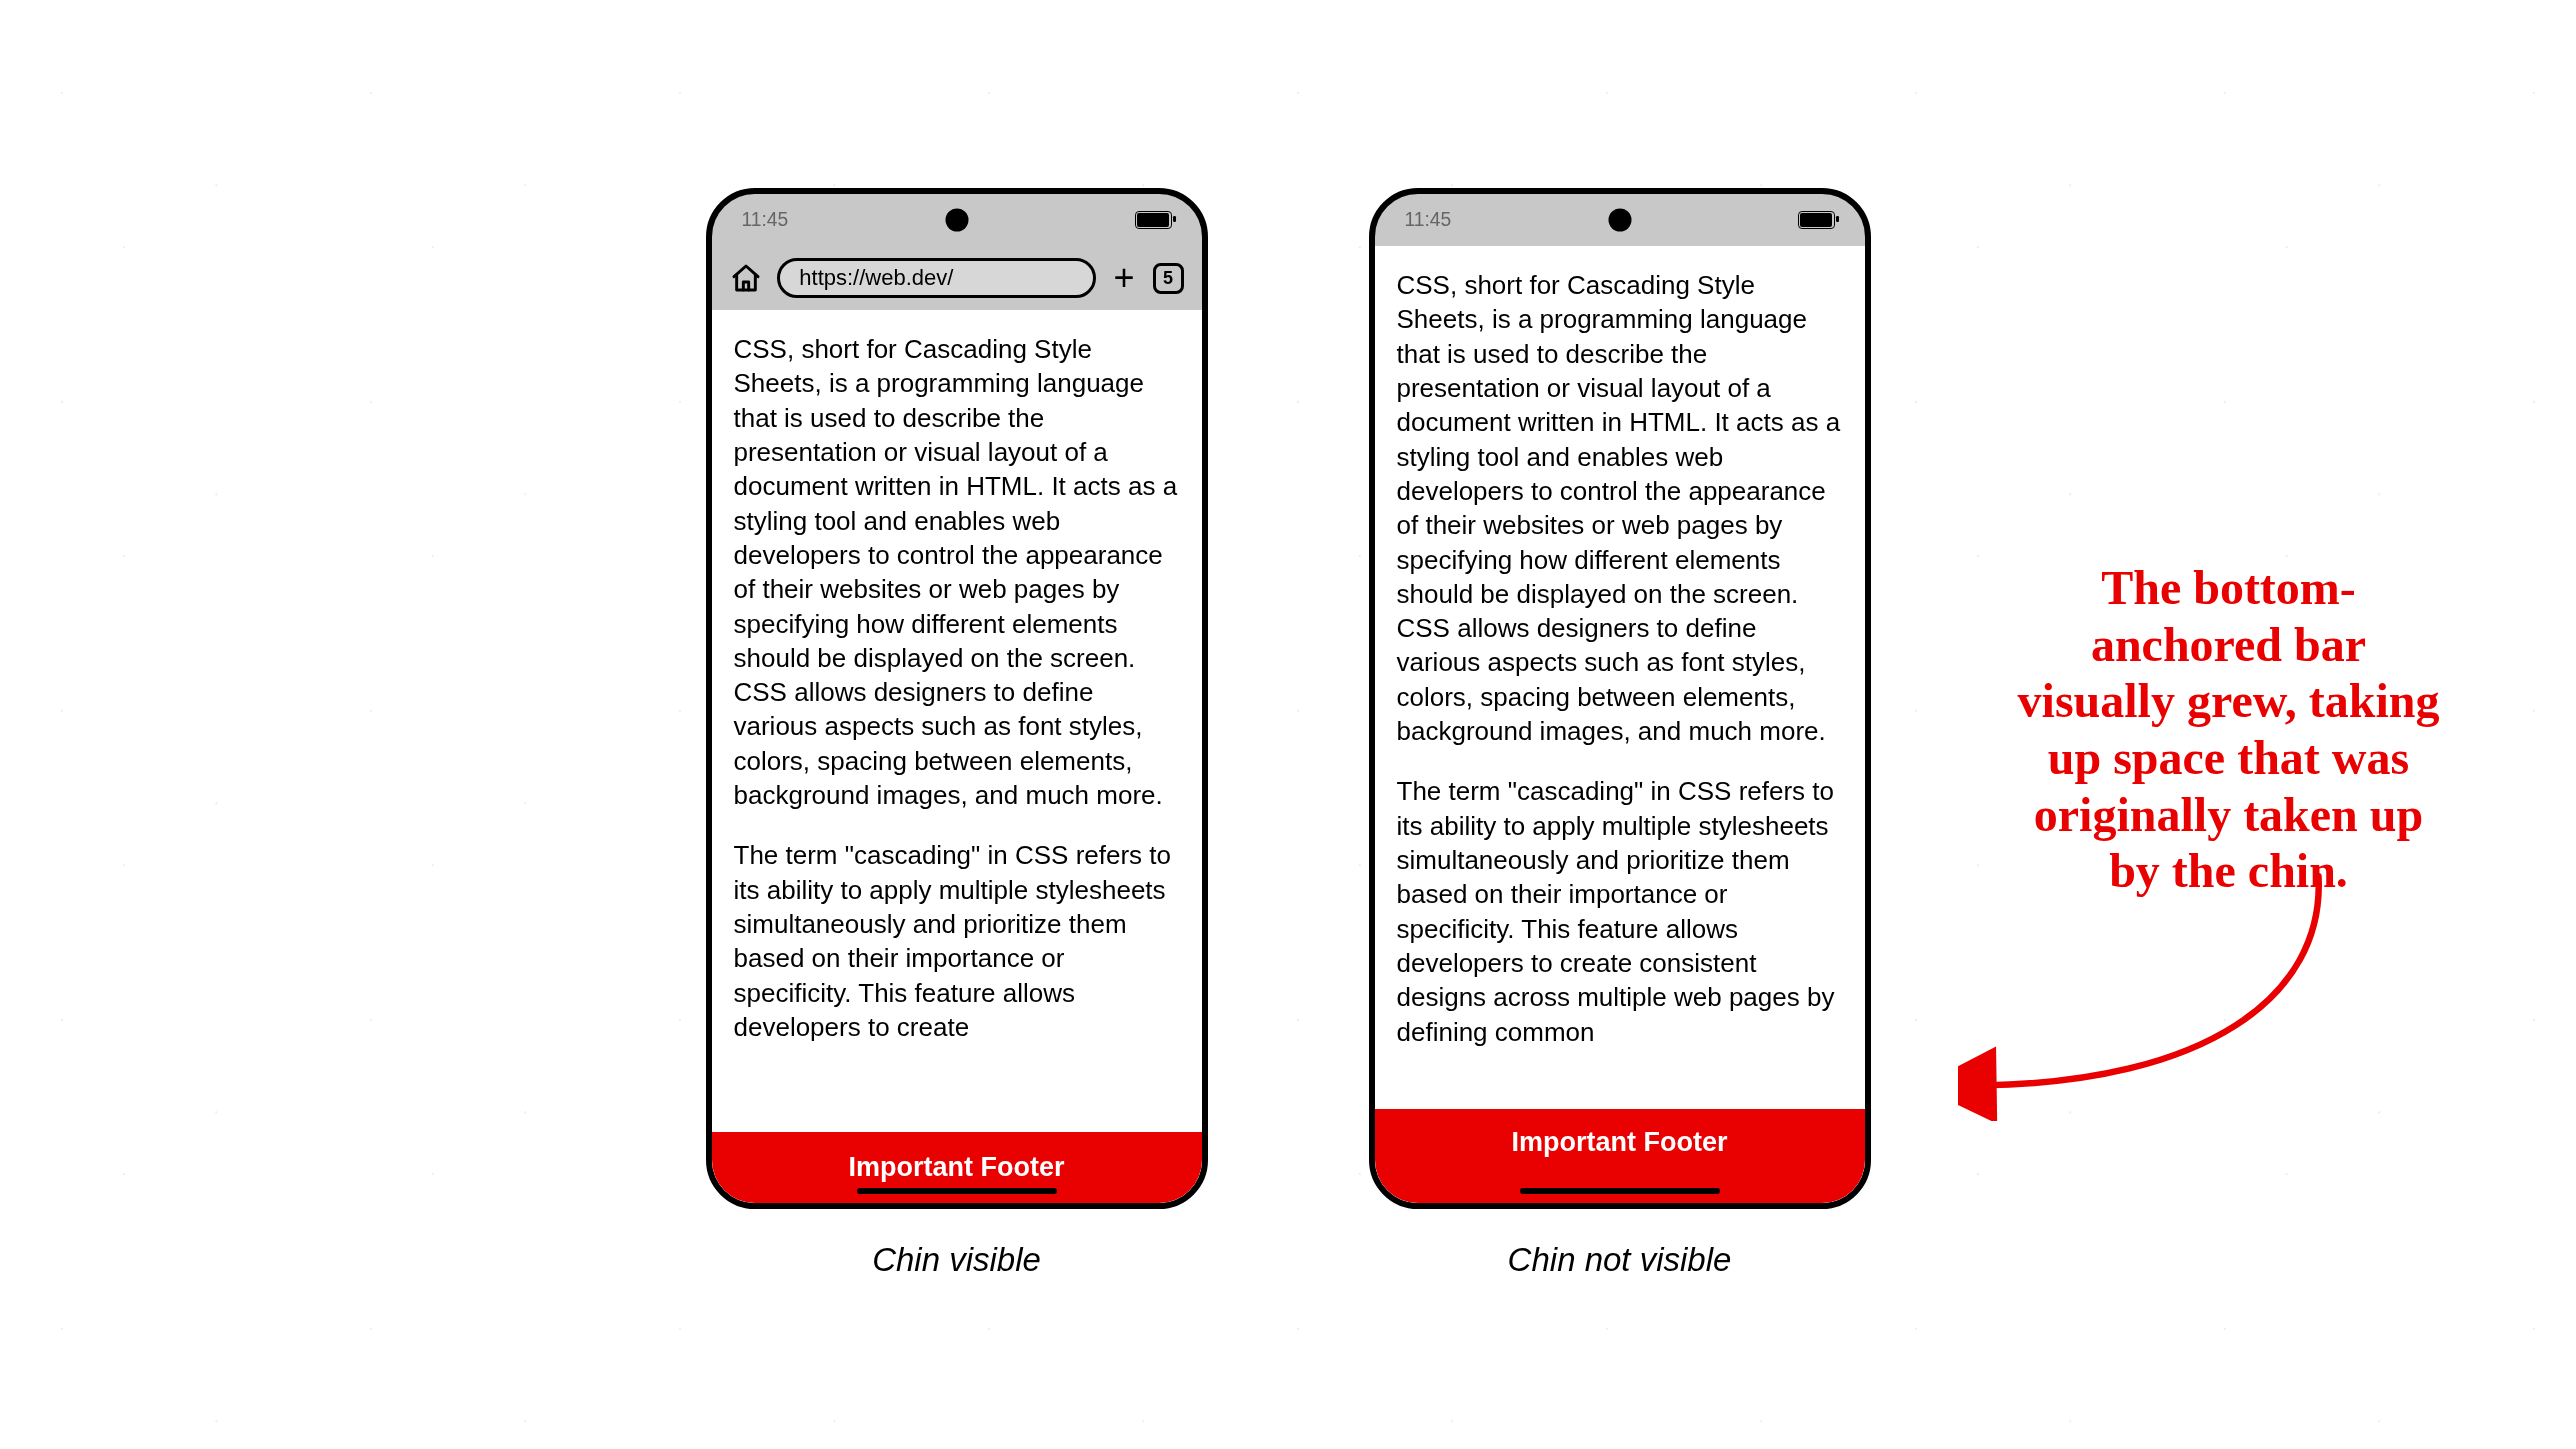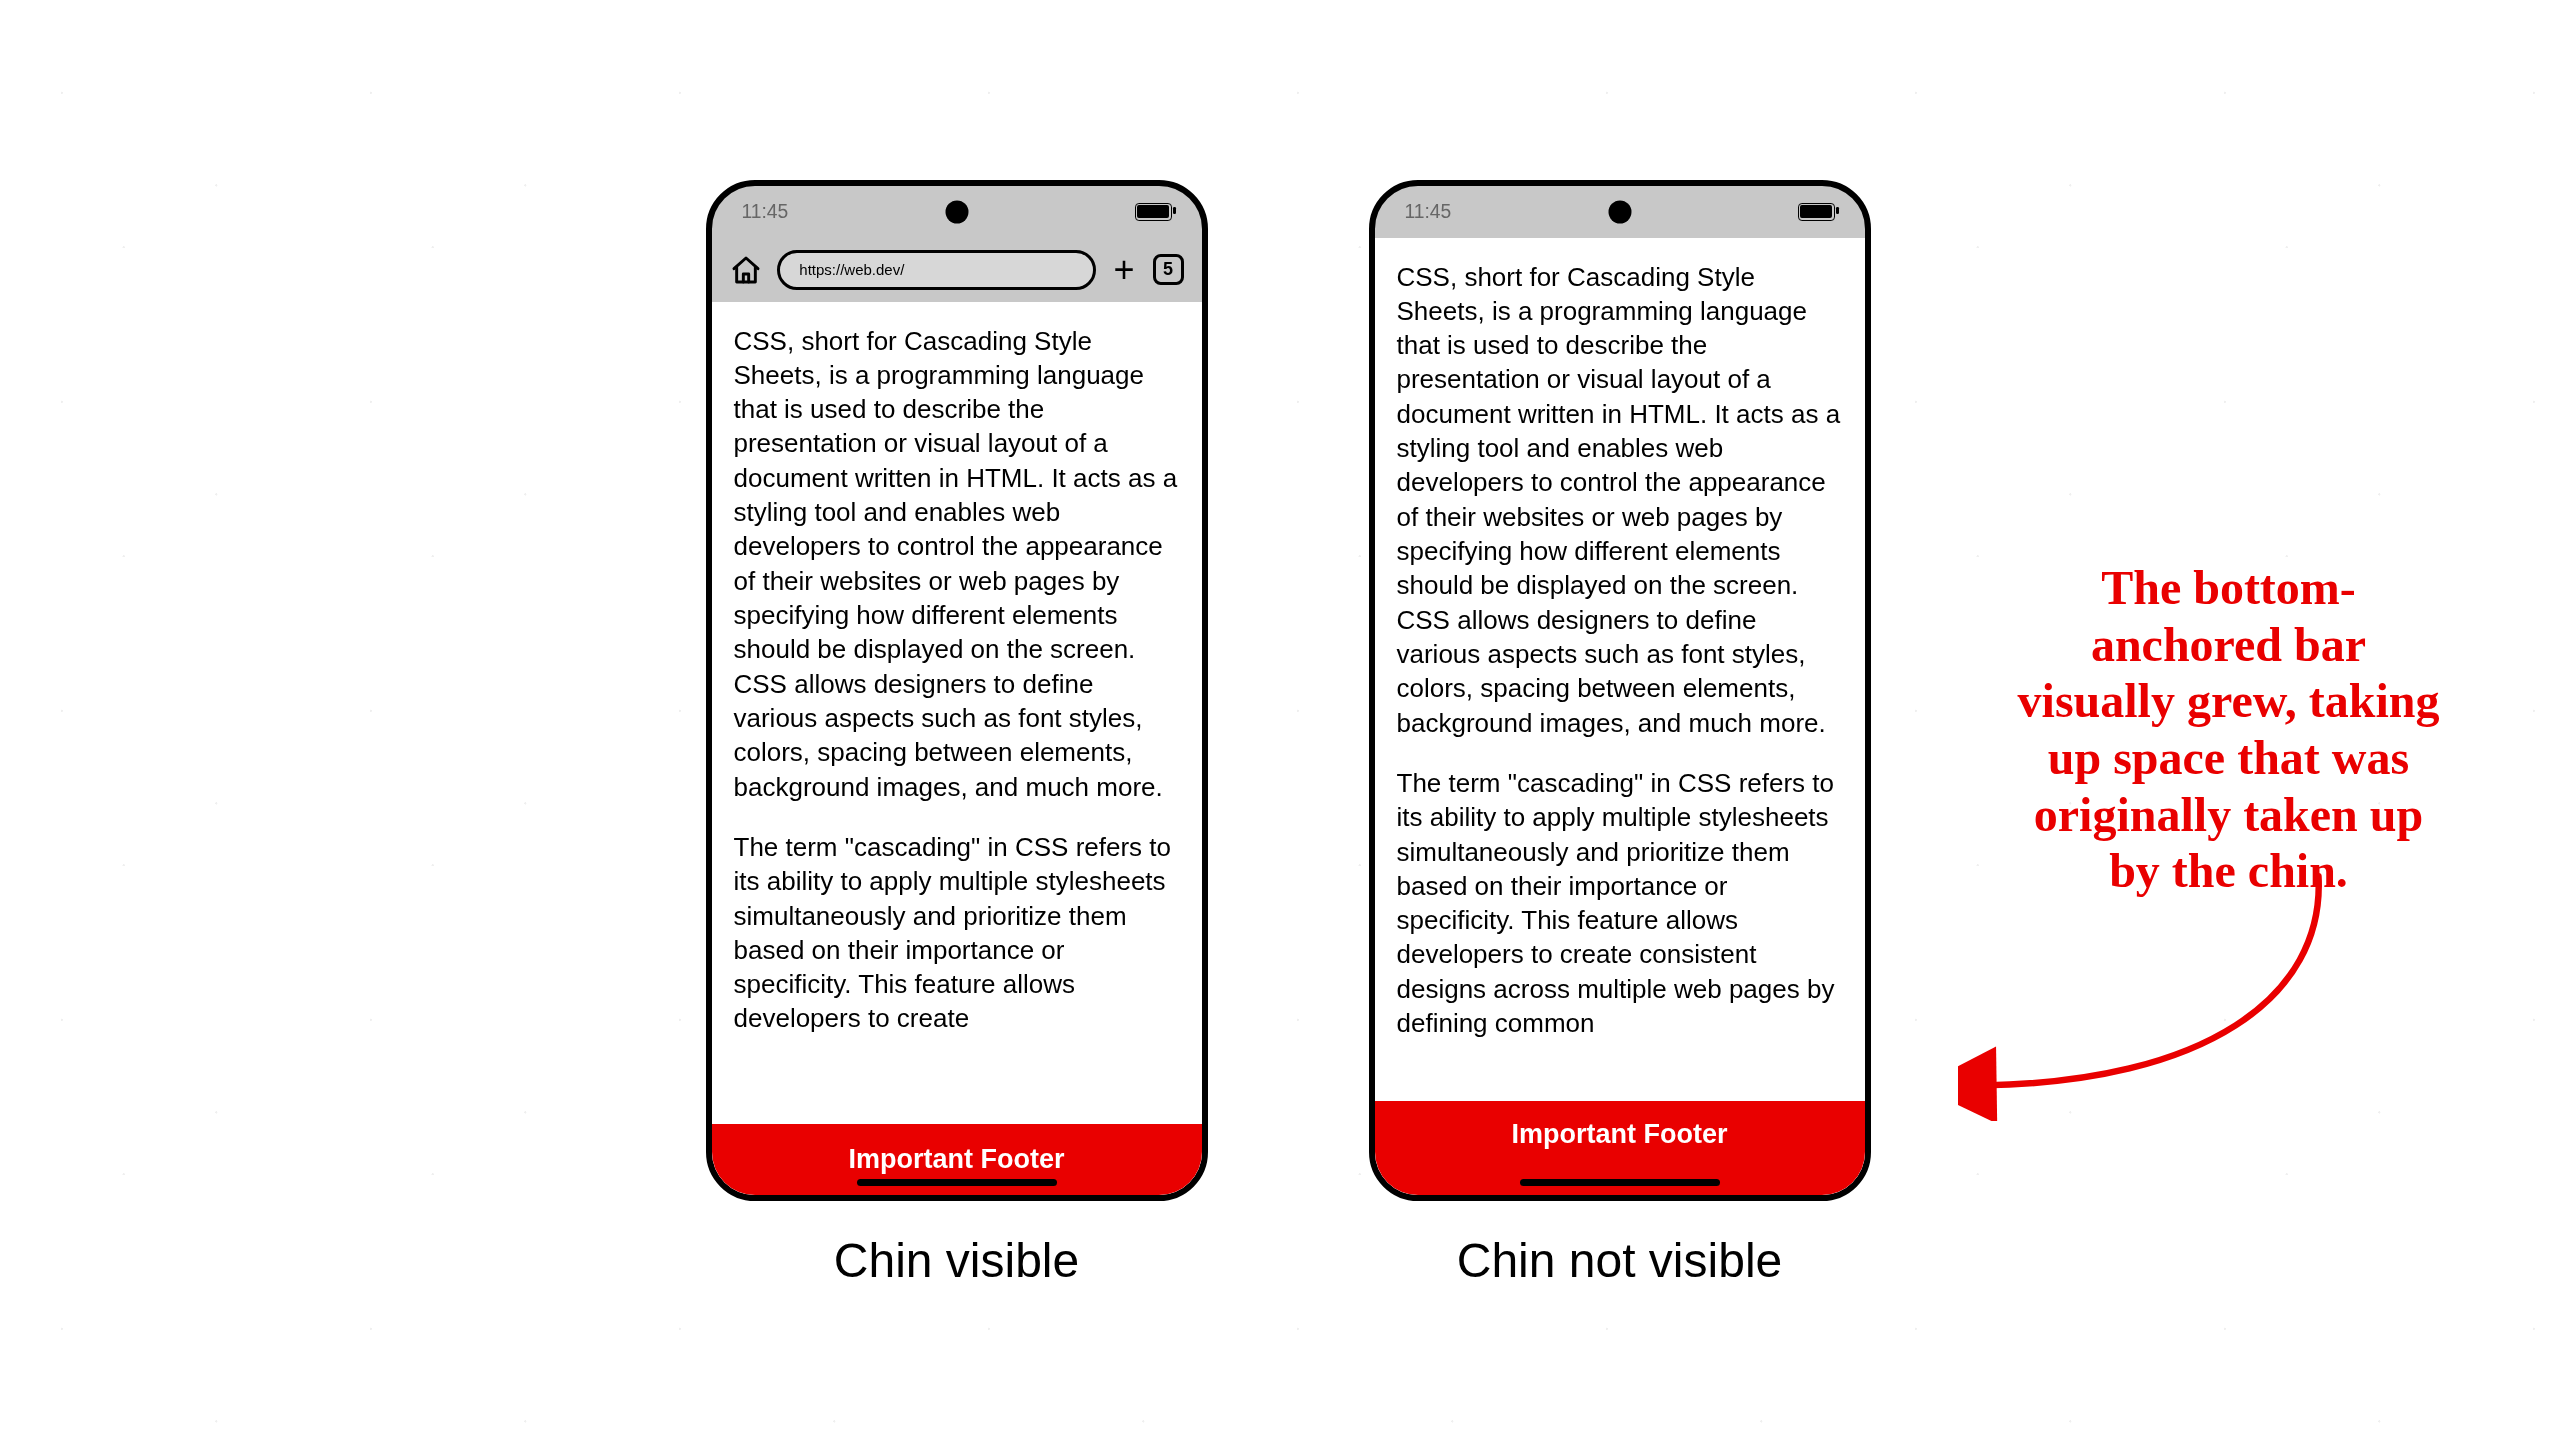--- a/index.html
+++ b/index.html
@@ -94,21 +94,21 @@
   .home-icon { width: 32px; height: 32px; flex: none; }
   .url-pill {
     flex: 1;
     height: 40px;
     border: 3.2px solid #000;
     border-radius: 23px;
     background: #d7d7d7;
     display: flex;
     align-items: center;
     padding: 0 19.3px;
-    font-size: 15px;
+    font-size: 22px;
     color: #000;
   }
   .plus-btn { font-size: 36px; font-weight: 400; line-height: 1; flex: none; width: 26px; text-align: center; }
   .tab-count {
     width: 31px; height: 31px;
     border: 3.2px solid #000;
     border-radius: 7.7px;
     display: flex; align-items: center; justify-content: center;
     font-size: 18px; font-weight: 600;
     flex: none;
@@ -156,21 +156,22 @@
     bottom: 9px;
     left: 50%;
     transform: translateX(-50%);
     width: 200px; height: 6.4px;
     background: #000;
     border-radius: 3.9px;
   }
 
   
   .caption {
-    font-size: 48px;
+    font-size: 33px;
+    font-style: italic;
     color: #000;
   }
 
   
   .annotation-wrap {
     position: absolute;
     right: 135px;
     top: 560px;
     width: 425px;
     text-align: center;

